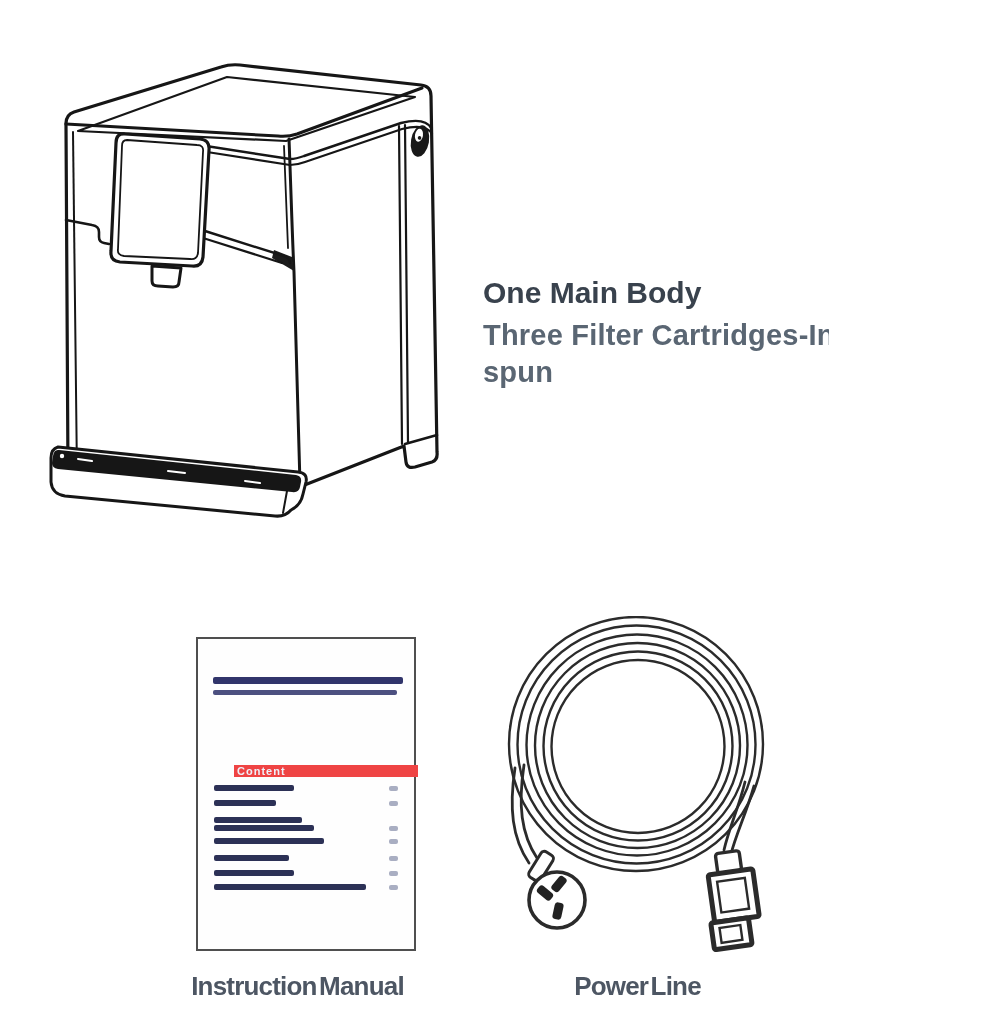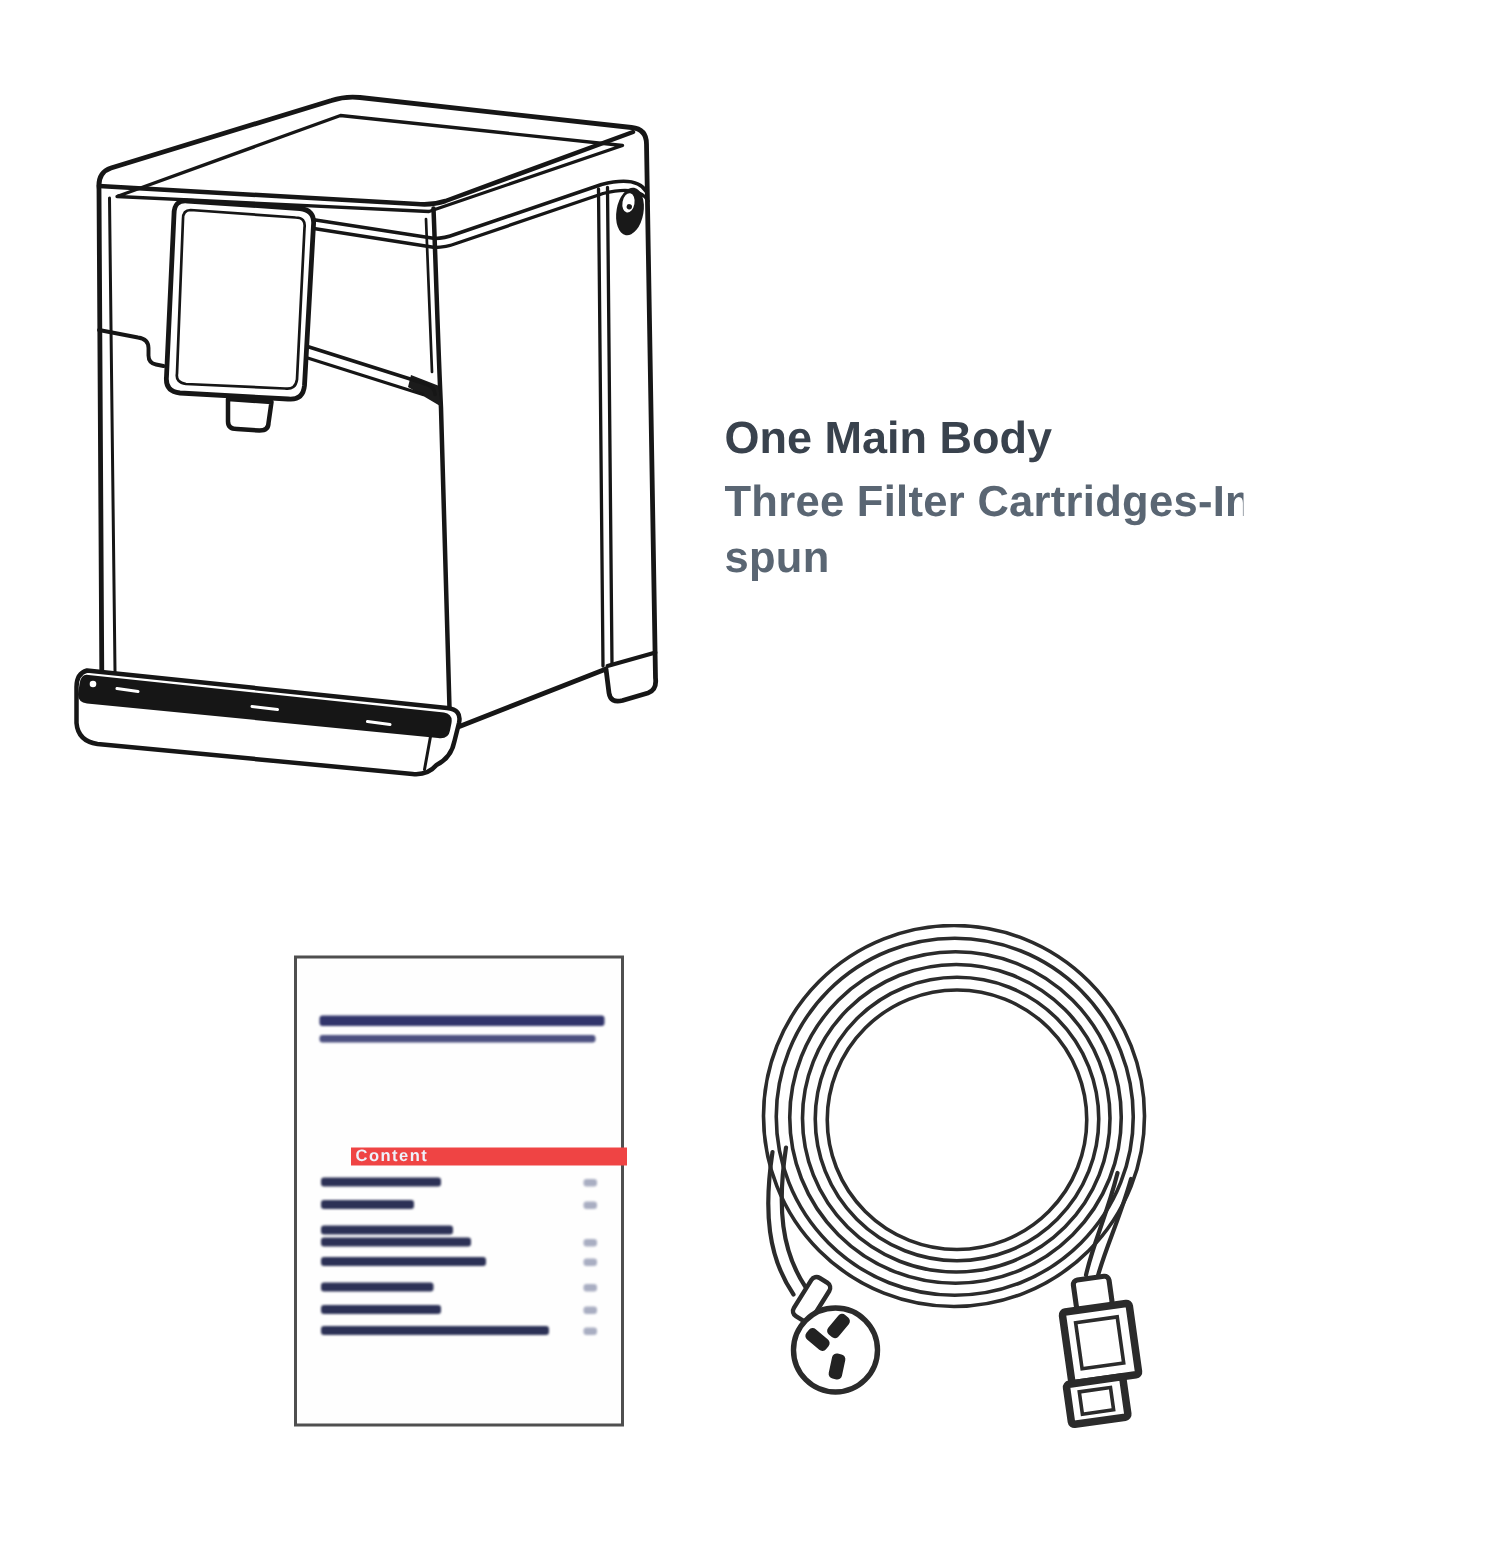--- a/index.html
+++ b/index.html
@@ -168,14 +168,16 @@
     <path d="M 266 170 C 258 198 248 218 243 238 M 257 166 C 250 194 241 212 236 234" fill="none" stroke="#2b2b2b" stroke-width="2.8" stroke-linecap="round"></path>
     <g transform="translate(241 250) rotate(-8)">
       <rect x="-12" y="-14" width="24" height="20" rx="3" fill="#ffffff" stroke="#2b2b2b" stroke-width="3.4"></rect>
       <rect x="-22" y="6" width="45" height="48" rx="2" fill="#ffffff" stroke="#2b2b2b" stroke-width="5"></rect>
       <rect x="-14" y="14" width="28" height="31" fill="#ffffff" stroke="#2b2b2b" stroke-width="2.4"></rect>
       <rect x="-26" y="54" width="38" height="27" rx="2" fill="#ffffff" stroke="#2b2b2b" stroke-width="5"></rect>
       <rect x="-18" y="60" width="21" height="15" fill="#ffffff" stroke="#2b2b2b" stroke-width="2.4"></rect>
     </g>
   </svg>
 
+  <div class="abs caption cap-manual">Instruction Manual</div>
+  <div class="abs caption cap-power">Power Line</div>
 
 </div>
 
 </body></html>

